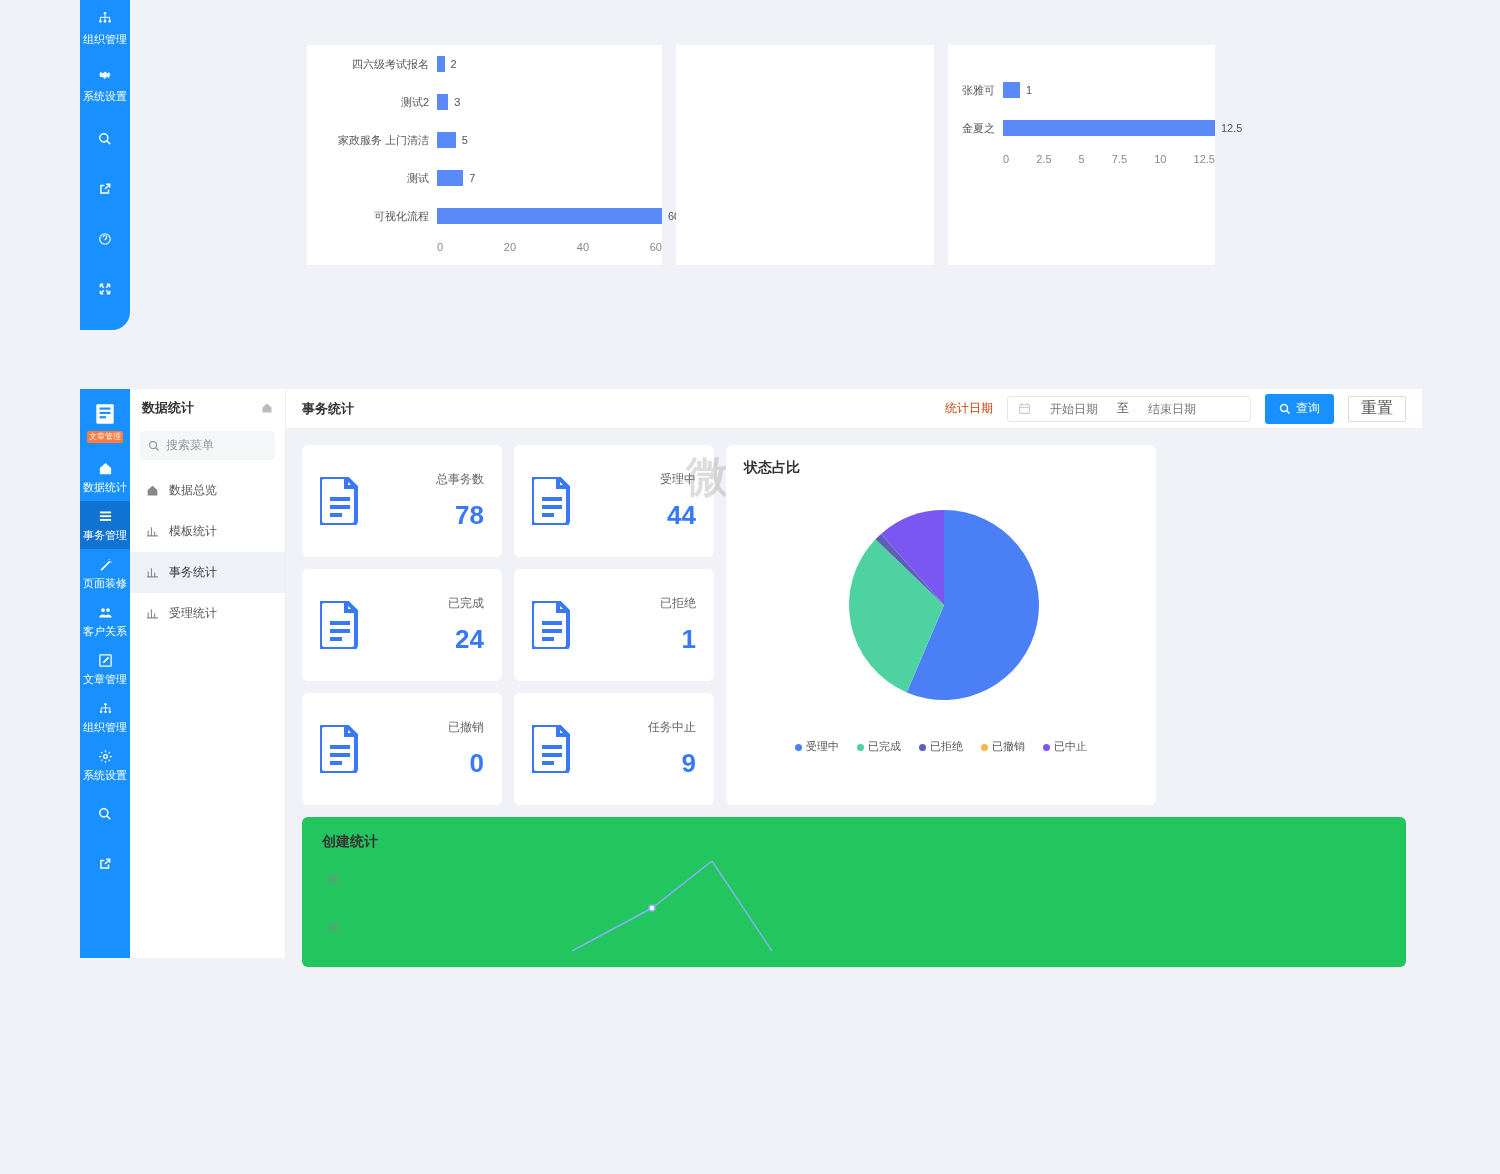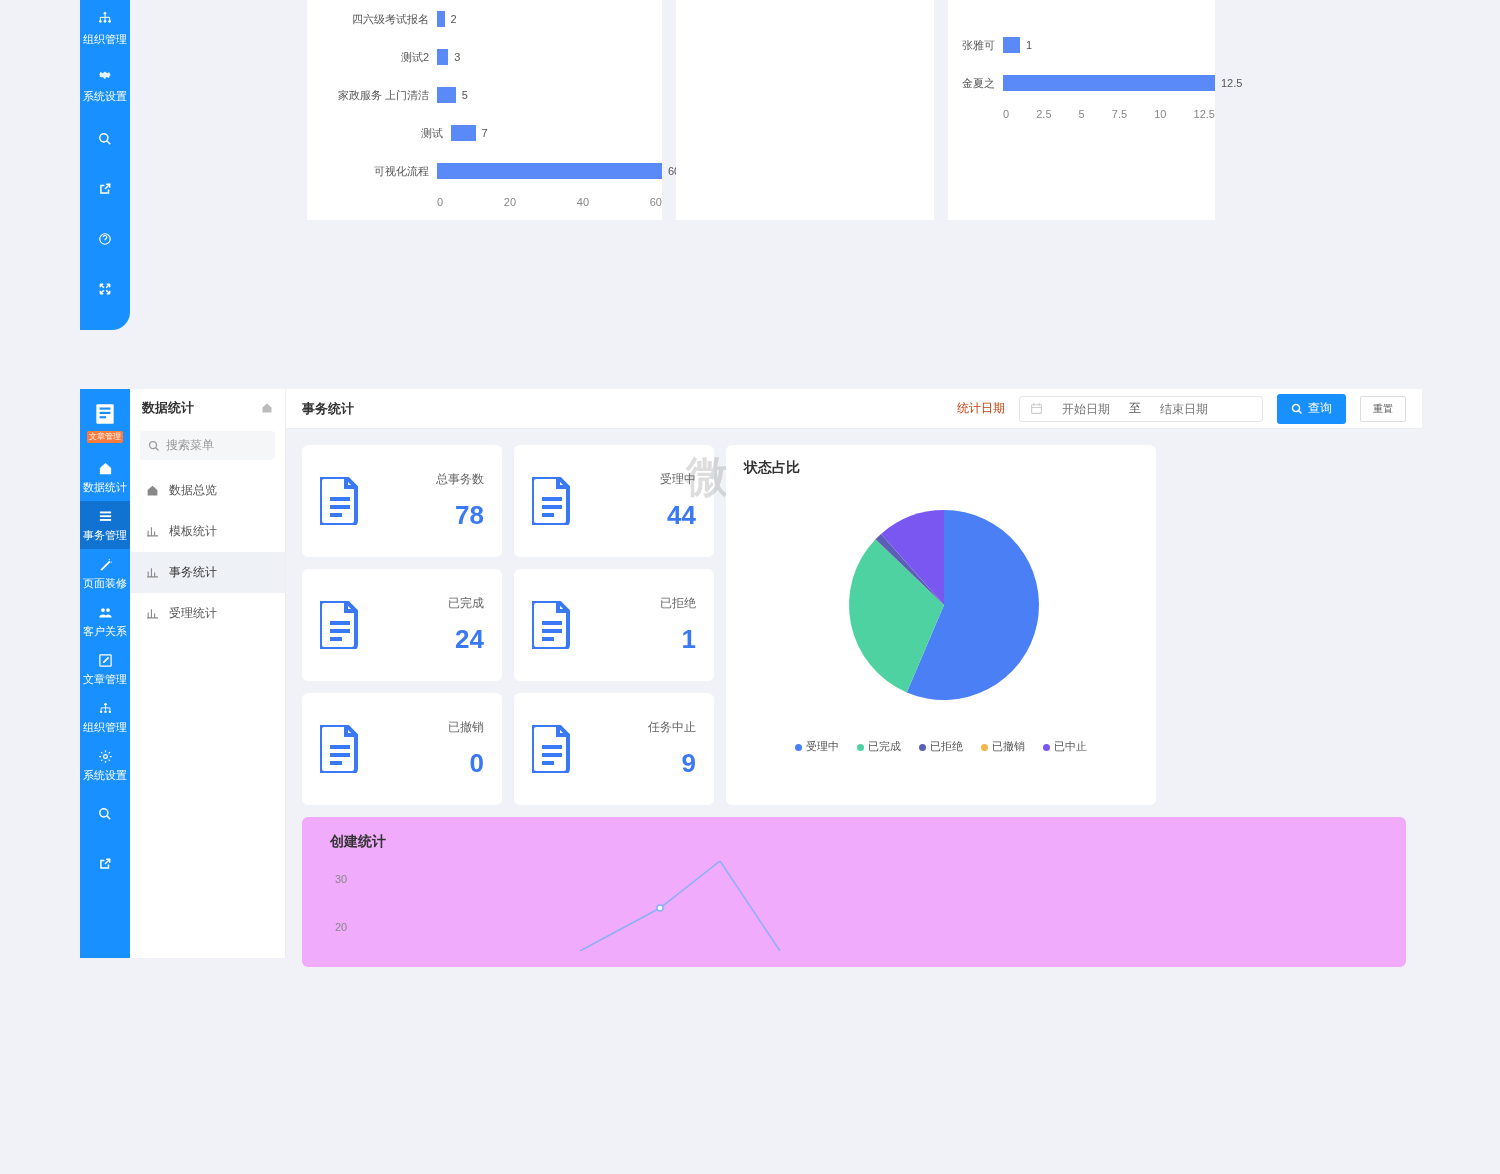--- a/index.html
+++ b/index.html
@@ -7,21 +7,21 @@
 
 .canvas { width: 1500px; height: 1174px; position: relative; overflow: hidden; }
 
 
 .upper { position: absolute; left: 80px; top: 0; width: 1342px; height: 330px; }
 .sidebar-a { position: absolute; left: 0; top: 0; width: 50px; height: 330px; background: #1890ff; border-top-right-radius: 0; border-bottom-right-radius: 18px; display: flex; flex-direction: column; align-items: center; }
 .nav-item-a { width: 50px; padding: 10px 0; color: #fff; text-align: center; font-size: 11px; cursor: pointer; }
 .nav-item-a .icon { display: block; margin: 0 auto 6px; }
 .nav-icon-only { width: 50px; height: 50px; color: #fff; display: flex; align-items: center; justify-content: center; cursor: pointer; }
 
-.chart-card { position: absolute; background: #fff; }
+.chart-card { position: absolute; background: #fff; margin-top: 45px; }
 .chart-left { left: 227px; top: 0; width: 355px; height: 220px; }
 .chart-mid { left: 596px; top: 0; width: 258px; height: 220px; }
 .chart-right { left: 868px; top: 0; width: 267px; height: 220px; }
 
 .hbar-row { display:flex; align-items:center; height:38px; }
 .hbar-label { width:130px; text-align:right; padding-right:8px; font-size:11px; color:#555; }
 .hbar-track { flex:1; position:relative; height:16px; }
 .hbar-fill { position:absolute; left:0; top:0; height:100%; background:#5a8af7; }
 .hbar-val { position:absolute; top:0; font-size:11px; color:#555; line-height:16px; }
 .axis { display:flex; font-size:11px; color:#888; padding-left:130px; justify-content:space-between; margin-top:6px; }
@@ -41,35 +41,35 @@
 .sec-item.active { background:#eef2f7; color:#333; }
 
 .main { position:absolute; left:206px; top:0; right:0; height:569px; padding:0; }
 .topbar { height:40px; background:#fff; display:flex; align-items:center; padding:0 16px; gap:14px; border-bottom:1px solid #eee; }
 .topbar-title { font-size:13px; font-weight:600; flex:0 0 auto; }
 .topbar-spacer { flex:1; }
 .topbar-label { font-size:12px; color:#c2410c; }
 .date-field { border:1px solid #e6e6e6; border-radius:3px; height:26px; width:244px; display:flex; align-items:center; padding:0 10px; gap:8px; font-size:12px; color:#bbb; }
 .date-sep { color:#555; }
 .btn-primary { background:#1890ff; color:#fff; border:none; height:26px; padding:15px 14px; border-radius:3px; font-size:12px; cursor:pointer; display:flex; align-items:center; gap:5px; }
-.btn-plain { background:#fff; color:#555; border:1px solid #ddd; height:26px; padding:0 12px; border-radius:2px; font-size:10px; cursor:pointer; }
+.btn-plain { background:#fff; color:#555; border:1px solid #ddd; height:26px; padding:0 12px; border-radius:2px; font-size:16px; cursor:pointer; }
 
 .grid { display:grid; grid-template-columns: 200px 200px 430px; grid-template-rows: 112px 112px 112px; gap:12px; padding:16px 16px 0 16px; }
 .stat { background:#fff; border-radius:6px; display:flex; align-items:center; padding:0 18px; gap:16px; }
 .stat .stat-label { font-size:12px; color:#666; text-align:right; }
 .stat .stat-num { font-size:26px; font-weight:700; color:#3a79f6; line-height:1.2; text-align:right; }
 .stat .col-right { margin-left:auto; display:flex; flex-direction:column; align-items:flex-end;gap:12px; }
 .doc-icon { width:40px; height:48px; }
 
 .pie-card { background:#fff; border-radius:6px; grid-row: span 3; padding:14px 18px 10px; position:relative; }
 .pie-title { font-size:14px; font-weight:600; margin-bottom:8px; }
 .pie-legend { display:flex; justify-content:center; gap:18px; font-size:11px; color:#555; margin-top:14px; }
 .lg-dot { display:inline-block; width:7px; height:7px; border-radius:50%; margin-right:4px; vertical-align:middle; }
 
-.create-card { margin:12px 16px 0 16px; background:#f0abfc; border-radius:6px; padding:16px 28px; }
+.create-card { margin:12px 16px 0 16px; background:#22c55e; border-radius:6px; padding:16px 20px; }
 .create-title { font-size:14px; font-weight:600; margin-bottom:10px; }
 
 .watermark { position:absolute; left:400px; top:60px; font-size:42px; font-weight:600; color:rgba(120,120,120,0.25); pointer-events:none; letter-spacing:6px; }
 
 svg { display:block; }
 input { border:none; outline:none; background:transparent; font:inherit; width:70px; text-align:center; }
 </style>
 </head>
 <body>
 
@@ -134,21 +134,21 @@
             </div>
           </div>
           <div class="hbar-row">
             <div class="hbar-label" style="width:130px">家政服务 上门清洁</div>
       <div class="hbar-track">
               <div class="hbar-fill" style="width:8.333333333333332%"></div>
       <span class="hbar-val" style="left:calc(8.333333333333332% + 6px)">5</span>
             </div>
           </div>
           <div class="hbar-row">
-            <div class="hbar-label" style="width:144px">测试</div>
+            <div class="hbar-label" style="width:130px">测试</div>
       <div class="hbar-track">
               <div class="hbar-fill" style="width:11.666666666666666%"></div>
       <span class="hbar-val" style="left:calc(11.666666666666666% + 6px)">7</span>
             </div>
           </div>
           <div class="hbar-row">
             <div class="hbar-label" style="width:130px">可视化流程</div>
       <div class="hbar-track">
               <div class="hbar-fill" style="width:100%"></div>
       <span class="hbar-val" style="left:calc(100% + 6px)">60</span>

